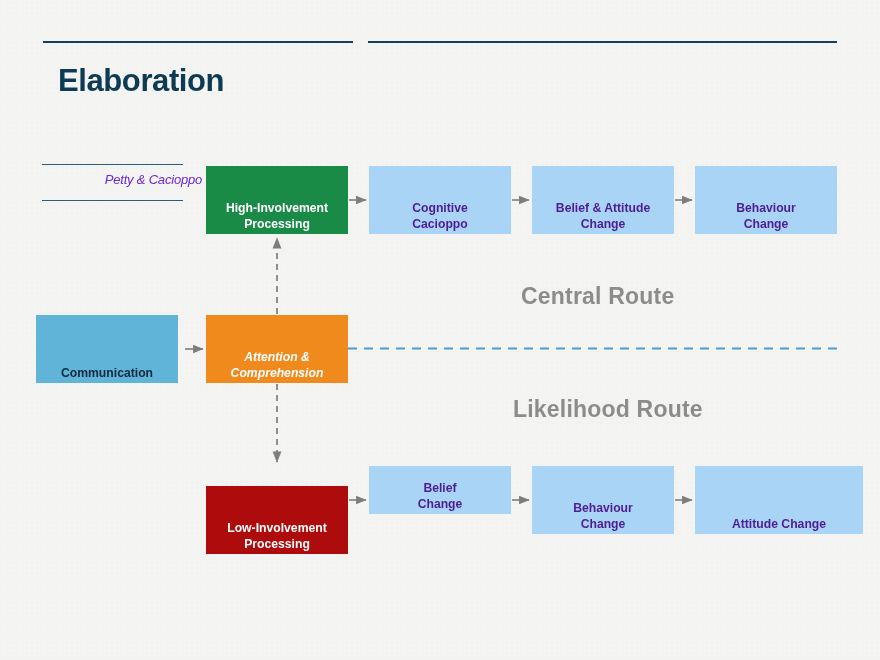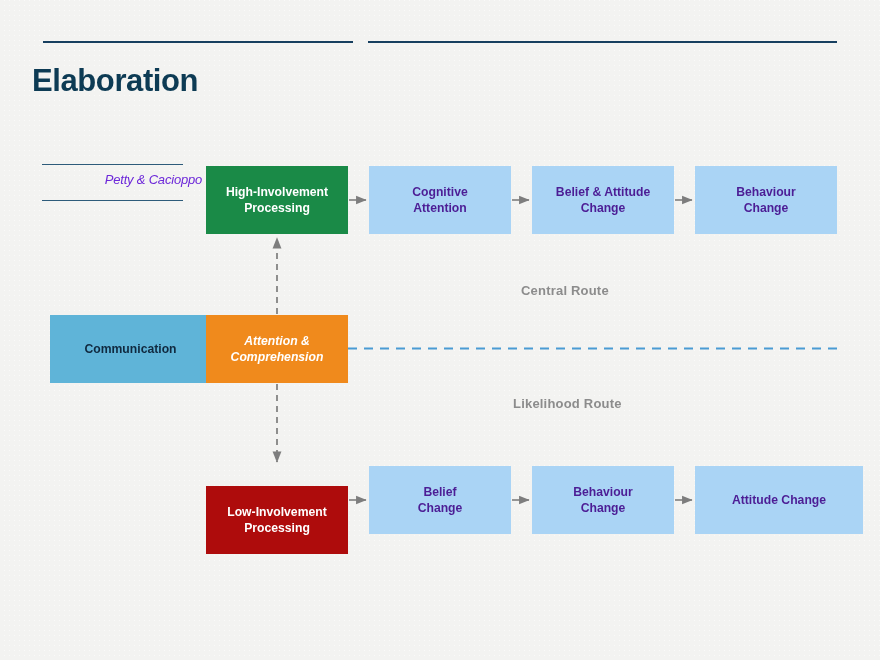--- a/index.html
+++ b/index.html
@@ -23,74 +23,74 @@
     background-position:0 0, 2px 3px;
   }
   #svg-layer{position:absolute;left:0;top:0;width:880px;height:660px;}
 
   
   .rule{position:absolute;height:0;border-top:2px solid #173f5f;}
   #rule-left{left:43px;top:41px;width:310px;}
   #rule-right{left:368px;top:41px;width:469px;}
 
   #title{
-    position:absolute;left:32px;top:62px;width:330px;
+    position:absolute;left:58px;top:62px;width:330px;
     color:#0d3b54;
     font-size:31px;line-height:38px;
     font-weight:bold;letter-spacing:-0.4px;
   }
   #title .l2{display:block;}
 
   .sub-rule{position:absolute;left:42px;height:0;border-top:1.6px solid #2d5b7a;width:141px;}
   #sub-rule-top{top:164px;}
   #sub-rule-bot{top:200px;}
   #subtitle{
     position:absolute;left:42px;top:172px;width:160px;
     font-style:italic;font-size:13px;color:#6d28d9;
     letter-spacing:-0.2px;
     text-align:right;
   }
 
   
   .route-label{
     position:absolute;
-    font-size:13px;font-weight:bold;color:#8c8c8c;
+    font-size:23px;font-weight:bold;color:#8c8c8c;
     letter-spacing:0.2px;white-space:nowrap;
   }
   #route-central{left:521px;top:283px;}
   #route-peripheral{left:513px;top:396px;}
 
   
   .node{
     position:absolute;
-    display:flex;align-items:center;justify-content:center;
+    display:flex;align-items:flex-end;justify-content:center;
     text-align:center;
     font-size:12.2px;line-height:16px;
     font-weight:bold;
     box-sizing:border-box;
     padding:2px 6px;
   }
   .node .ln{display:block;}
   .blue-light{background:#aad4f5;color:#4c1d95;font-weight:bold;}
   .blue-mid{background:#5fb4d8;color:#10293f;}
   .green{background:#1a8a47;color:#ffffff;}
   .orange{background:#f08a1c;color:#ffffff;}
   .red{background:#ae0c0c;color:#ffffff;}
 
   
   #n-high   {left:206px;top:166px;width:142px;height:68px;}
   #n-cog    {left:369px;top:166px;width:142px;height:68px;}
   #n-belatt {left:532px;top:166px;width:142px;height:68px;}
   #n-behav1 {left:695px;top:166px;width:142px;height:68px;}
 
-  #n-comm   {left:50px;top:315px;width:161px;height:68px;}
+  #n-comm   {left:36px;top:315px;width:142px;height:68px;}
   #n-att    {left:206px;top:315px;width:142px;height:68px;font-style:italic;}
 
   #n-low    {left:206px;top:466px;width:142px;height:68px;margin-top:20px;}
-  #n-belief {left:369px;top:466px;width:142px;height:68px;}
+  #n-belief {left:369px;top:466px;width:142px;height:48px;}
   #n-behav2 {left:532px;top:466px;width:142px;height:68px;}
   #n-attit  {left:695px;top:466px;width:168px;height:68px;}
 </style>
 </head>
 <body>
 
 <div id="canvas"></div>
 
 <svg id="svg-layer" viewBox="0 0 880 660">
   <defs>
@@ -138,21 +138,21 @@
 
 <div class="node green" id="n-high">
   <div>
     <span class="ln">High-Involvement</span>
     <span class="ln">Processing</span>
   </div>
 </div>
 <div class="node blue-light" id="n-cog">
   <div>
     <span class="ln">Cognitive</span>
-    <span class="ln">Attention</span>
+    <span class="ln">Cacioppo</span>
   </div>
 </div>
 <div class="node blue-light" id="n-belatt">
   <div>
     <span class="ln">Belief &amp; Attitude</span>
     <span class="ln">Change</span>
   </div>
 </div>
 <div class="node blue-light" id="n-behav1">
   <div>

